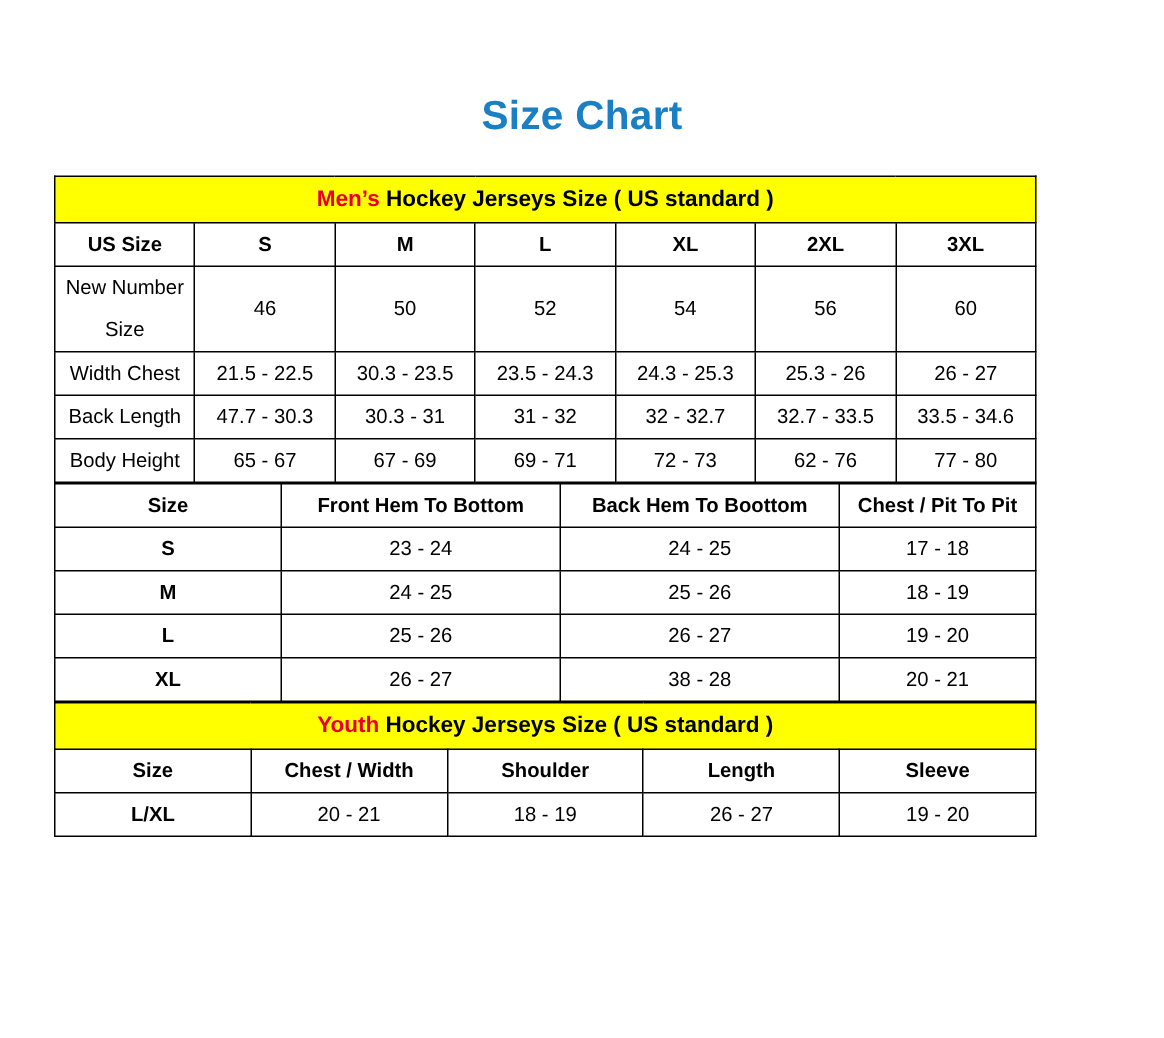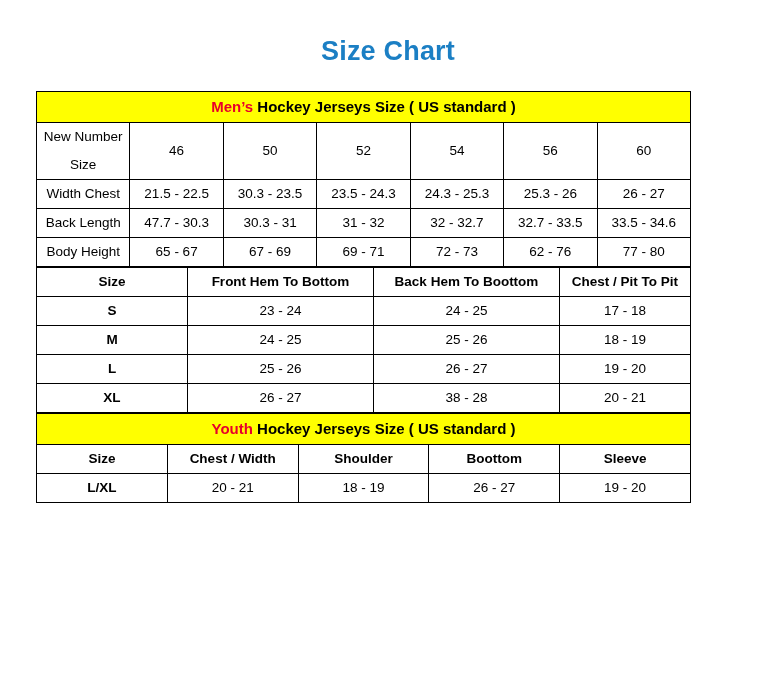--- a/index.html
+++ b/index.html
@@ -17,21 +17,21 @@
     position: relative;
     width: 776px;
     height: 692px;
     box-sizing: border-box;
   }
   .title {
     text-align: center;
     color: #1b7fc4;
     font-size: 27px;
     font-weight: bold;
-    padding-top: 36px;
+    padding-top: 62px;
     letter-spacing: 0.2px;
   }
   .chart-wrap {
     margin: 24px 36px 0 36px;
   }
   table {
     border-collapse: collapse;
     width: 655px;
     table-layout: fixed;
   }
@@ -74,20 +74,29 @@
   <div class="title">Size Chart</div>
 
   <div class="chart-wrap">
 
     <table>
       <tbody>
         <tr class="section-head">
           <td colspan="7">
             <span class="accent">Men’s</span><span class="rest"> Hockey Jerseys Size ( US standard )</span>
           </td>
+        </tr>
+        <tr class="col-head">
+          <td style="width:150px">US Size</td>
+          <td>S</td>
+          <td>M</td>
+          <td>L</td>
+          <td>XL</td>
+          <td>2XL</td>
+          <td>3XL</td>
         </tr>
         <tr>
           <td>New Number Size</td>
           <td>46</td>
           <td>50</td>
           <td>52</td>
           <td>54</td>
           <td>56</td>
           <td>60</td>
         </tr>
@@ -160,21 +169,21 @@
       <tbody>
         <tr class="section-head">
           <td colspan="5">
             <span class="accent">Youth</span><span class="rest"> Hockey Jerseys Size ( US standard )</span>
           </td>
         </tr>
         <tr class="col-head">
           <td style="width:150px">Size</td>
           <td>Chest / Width</td>
           <td>Shoulder</td>
-          <td>Boottom</td>
+          <td>Length</td>
           <td>Sleeve</td>
         </tr>
         <tr>
           <td class="rowlabel-bold">L/XL</td>
           <td>20 - 21</td>
           <td>18 - 19</td>
           <td>26 - 27</td>
           <td>19 - 20</td>
         </tr>
       </tbody>

